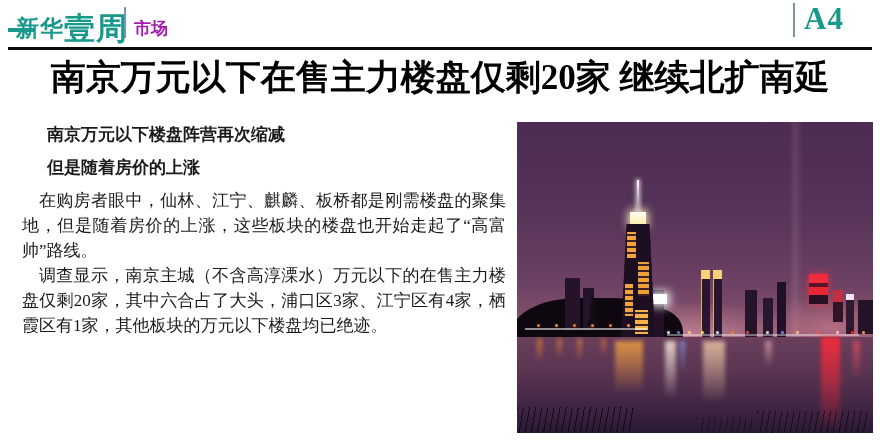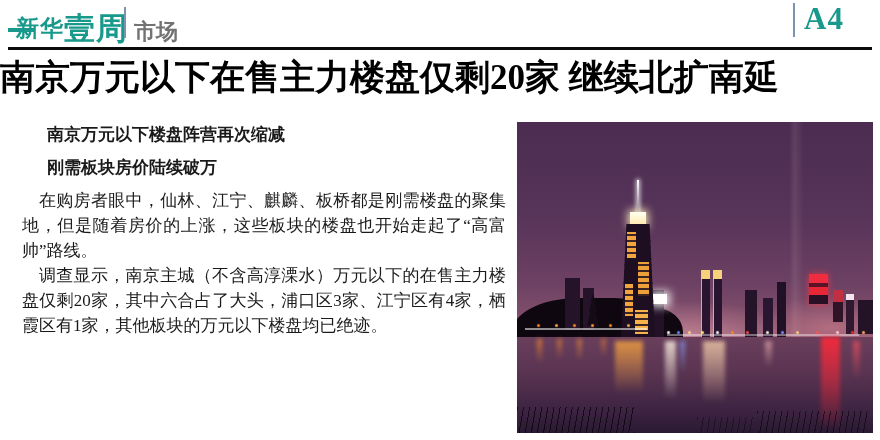--- a/index.html
+++ b/index.html
@@ -10,26 +10,26 @@
   }
   
   .masthead { position:absolute; left:0; top:0; width:880px; height:47px; }
   .logo { position:absolute; left:16px; top:2px; height:42px; display:flex; align-items:flex-end; color:var(--teal); }
   .logo-stroke { position:absolute; left:-8px; top:26px; width:26px; height:4px; background:var(--teal); }
   .brand-part1 { font-family:"Liberation Sans", sans-serif; font-weight:bold; font-size:23px; letter-spacing:1px; line-height:1; padding-bottom:4px; }
   .brand-part2 { font-family:"Liberation Sans", sans-serif; font-weight:900; font-size:31px; letter-spacing:1px; line-height:1; }
   .vsep { position:absolute; width:2px; background:#7b93ad; }
   .vsep-left { left:124px; top:7px; height:31px; }
   .vsep-right { left:793px; top:3px; height:34px; }
-  .section-label { position:absolute; left:134px; top:17px; font-family:"Liberation Sans", sans-serif; font-weight:bold; font-size:22px; color:#737373; }
+  .section-label { position:absolute; left:134px; top:17px; font-family:"Liberation Sans", sans-serif; font-weight:bold; font-size:17px; color:#a21caf; }
   .page-number { position:absolute; left:804px; top:1px; font-family:"Liberation Serif", serif; font-weight:900; font-size:31px; color:var(--teal); letter-spacing:1px; }
   .top-rule { position:absolute; left:8px; top:47px; width:864px; height:3px; background:#0b0b0b; }
   
   .headline {
-    position:absolute; left:0; top:54px; width:880px; margin:0; 
+    position:absolute; left:0; top:54px; width:880px; margin:0; text-align:center;
     font-family:"Liberation Serif", serif; font-weight:900; font-size:35px; color:#000;
     letter-spacing:0px; white-space:nowrap;
   }
   
   .article { position:absolute; left:22px; top:114px; width:484px; color:#1a1a1a;
     font-size:17px; line-height:25px; text-align:justify; }
   .article h2 { margin:8px; font-size:17px; line-height:25px; font-weight:bold; text-indent:1em; }
   .article p { margin:0; text-indent:1em; }
   
   .photo { position:absolute; left:517px; top:122px; width:356px; height:311px; margin:0; overflow:hidden;
@@ -117,21 +117,21 @@
     <div class="section-label">市场</div>
     <div class="vsep vsep-right"></div>
     <div class="page-number">A4</div>
   </div>
   <div class="top-rule"></div>
 
   <h1 class="headline">南京万元以下在售主力楼盘仅剩20家 继续北扩南延</h1>
 
   <div class="article">
     <h2>南京万元以下楼盘阵营再次缩减</h2>
-    <h2>刚需板块房价陆续破万</h2>
+    <h2>但是随着房价的上涨</h2>
     <p>在购房者眼中，仙林、江宁、麒麟、板桥都是刚需楼盘的聚集地，但是随着房价的上涨，这些板块的楼盘也开始走起了“高富帅”路线。</p>
     <p>调查显示，南京主城（不含高淳溧水）万元以下的在售主力楼盘仅剩20家，其中六合占了大头，浦口区3家、江宁区有4家，栖霞区有1家，其他板块的万元以下楼盘均已绝迹。</p>
   </div>
 
   <figure class="photo" title="南京紫峰大厦夜景（湖畔城市天际线与灯光倒影）">
     <div class="treeline"></div>
     <div class="treeline2"></div>
     <div class="bld b1"></div>
     <div class="bld b2"></div>
     <div class="pagoda"></div>

